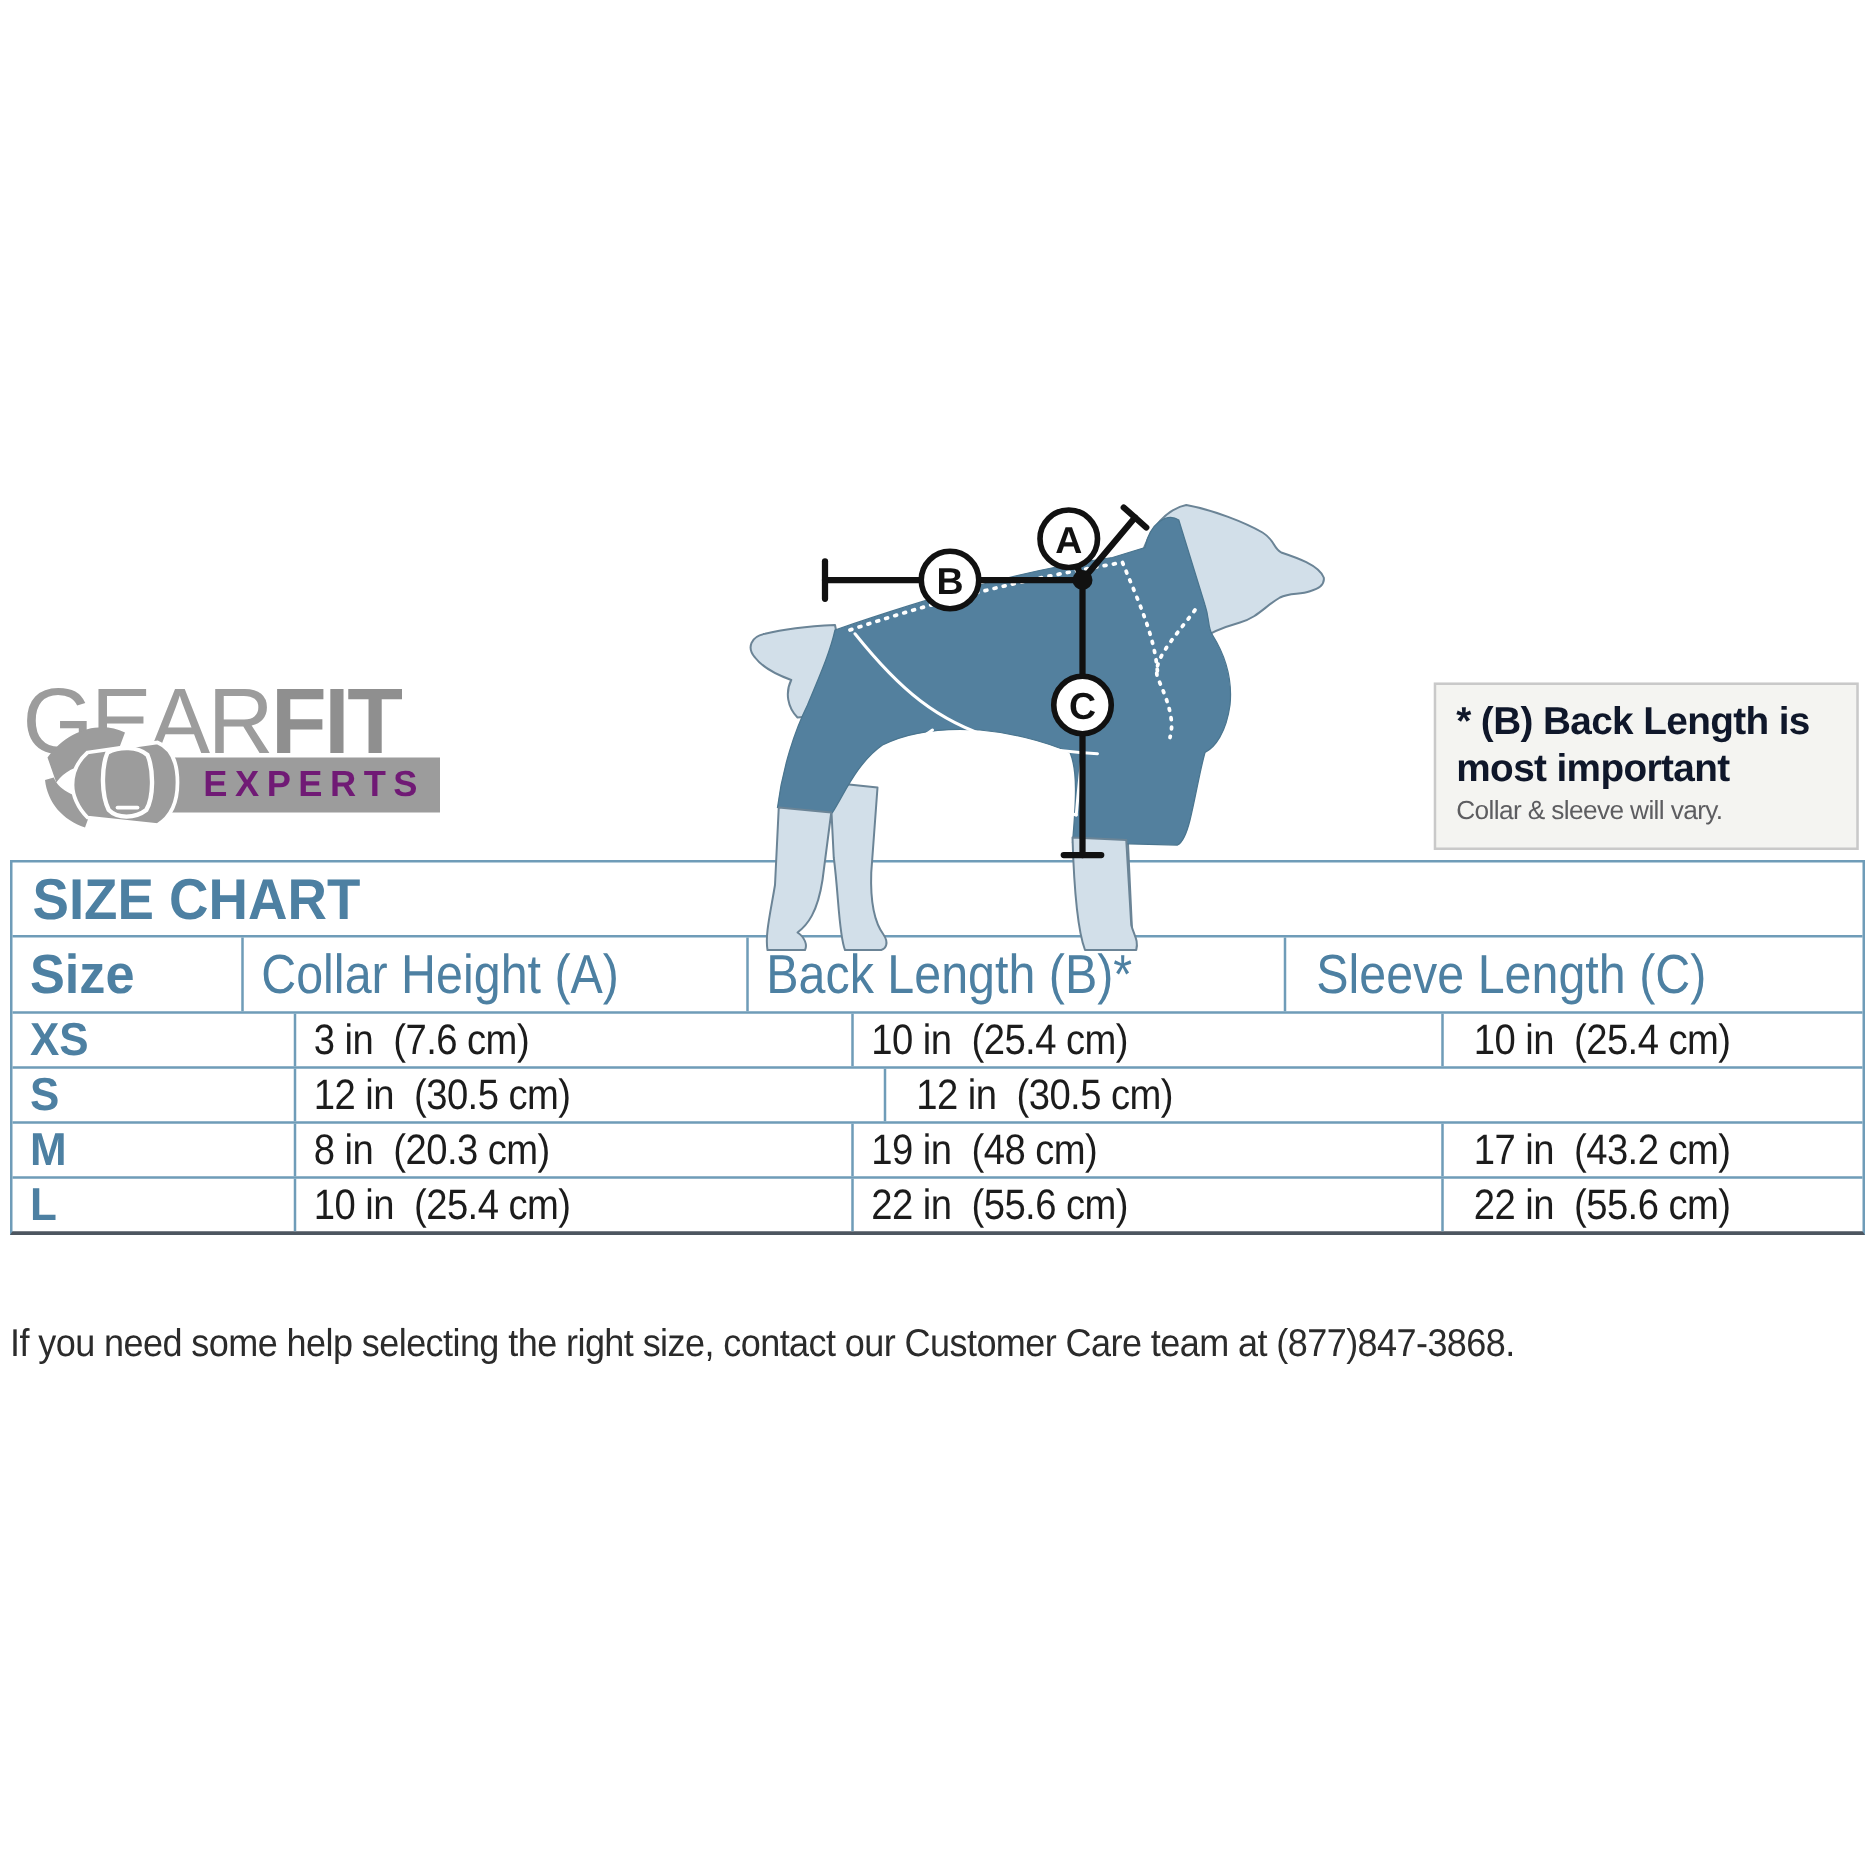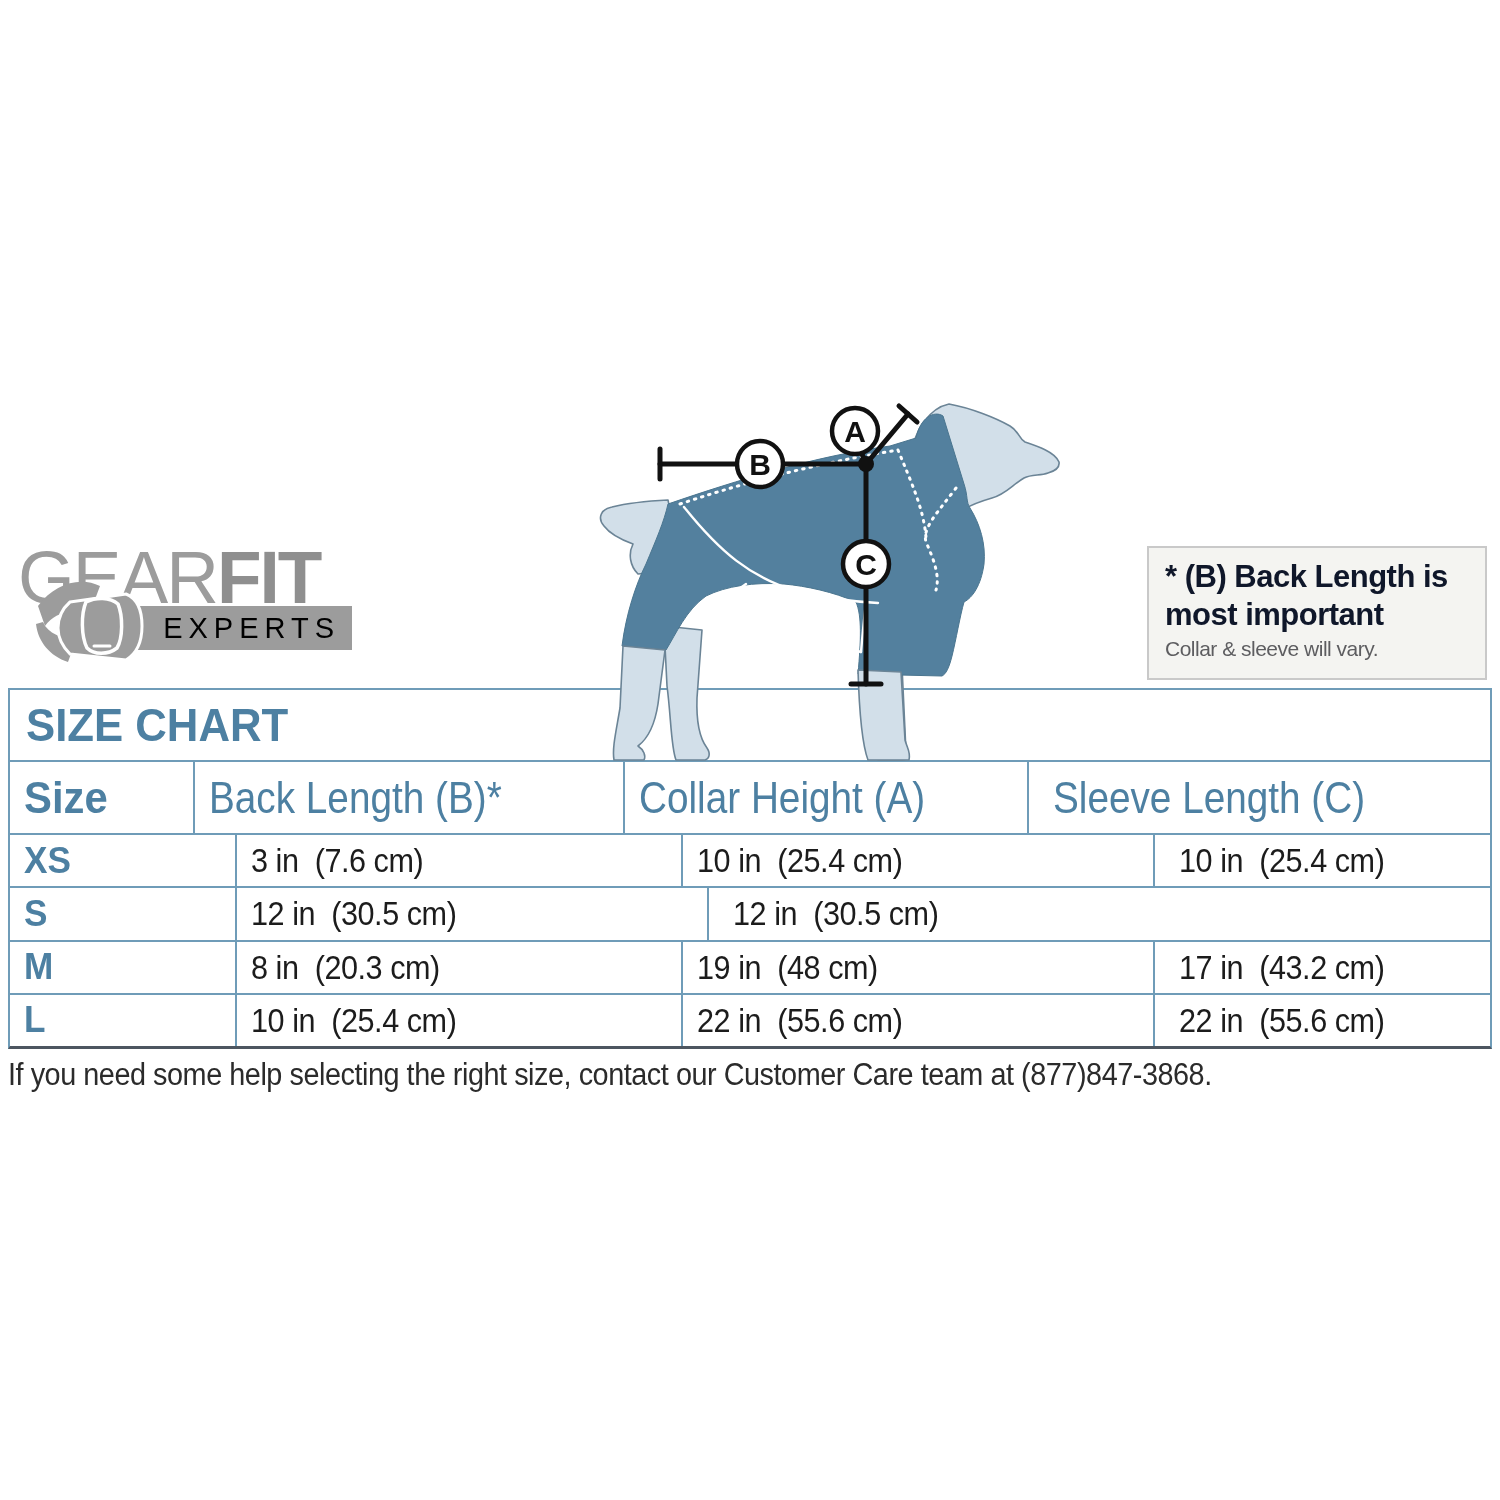--- a/index.html
+++ b/index.html
@@ -7,31 +7,31 @@
           font-family:"Liberation Sans",sans-serif;}
 
   
   .logo{position:absolute;left:18px;top:540px;width:340px;height:130px;}
   .logo-text{position:absolute;left:0;top:0;white-space:nowrap;font-size:73px;line-height:1;
              letter-spacing:-2px;transform:scaleY(1.02);transform-origin:left top;}
   .logo-gear{color:#9c9c9c;font-weight:400;}
   .logo-fit{color:#8f8f8f;font-weight:700;}
   .logo-banner{position:absolute;left:96px;top:66px;width:238px;height:44px;background:#9c9c9c;
                display:flex;align-items:center;justify-content:flex-end;padding-right:12px;box-sizing:border-box;}
-  .logo-banner span{color:#000000;font-weight:400;font-size:29px;letter-spacing:6px;}
+  .logo-banner span{color:#701a75;font-weight:700;font-size:29px;letter-spacing:6px;}
   .logo-mark{position:absolute;left:16px;top:36px;}
 
   
   .note-box{position:absolute;left:1147px;top:546px;width:340px;height:134px;background:#f4f4f1;
             border:2px solid #c9c9c9;box-sizing:border-box;padding:10px 14px 8px 16px;}
   .note-bold{font-size:31px;line-height:1.22;font-weight:700;color:#0f172a;letter-spacing:-0.5px;}
   .note-normal{font-size:21px;line-height:1.2;color:#5d5d60;letter-spacing:-0.5px;margin-top:2px;}
 
   
-  .size-table{position:absolute;left:8px;top:688px;width:1484px;height:361px;box-sizing:border-box;
+  .size-table{position:absolute;left:8px;top:688px;width:1484px;height:300px;box-sizing:border-box;
               border:2px solid #6f9cb8;border-bottom:3px solid #4d5660;background:transparent;
               display:flex;flex-direction:column;}
   .row-title{height:70px;display:flex;align-items:center;padding-left:16px;box-sizing:border-box;}
   .row-title span{font-size:46px;font-weight:700;color:#4d80a2;letter-spacing:0px;transform:scaleX(0.95);transform-origin:left;}
   .row-head{height:73px;display:flex;border-top:2px solid #6f9cb8;box-sizing:border-box;}
   .row-data{height:54px;display:flex;border-top:2px solid #6f9cb8;box-sizing:border-box;flex:1;gap:42px;}
   .col{box-sizing:border-box;display:flex;align-items:center;padding-left:14px;white-space:pre;overflow:hidden;}
   .col + .col{border-left:2px solid #6f9cb8;}
   .col-size{width:183px;}
   .col-collar{width:404px;}
@@ -72,22 +72,22 @@
     <div class="note-bold">* (B) Back Length is most important</div>
     <div class="note-normal">Collar &amp; sleeve will vary.</div>
   </div>
 
   <div class="size-table">
     <div class="row-title">
       <span>SIZE CHART</span>
     </div>
     <div class="row-head">
       <div class="col col-size"><span class="head-txt bold">Size</span></div>
+      <div class="col col-collar"><span class="head-txt">Collar Height (A)</span></div>
       <div class="col col-back"><span class="head-txt">Back Length (B)*</span></div>
-      <div class="col col-collar"><span class="head-txt">Collar Height (A)</span></div>
       <div class="col col-sleeve"><span class="head-txt">Sleeve Length (C)</span></div>
     </div>
 
     <div class="row-data">
       <div class="col col-size"><span class="cell-size">XS</span></div>
       <div class="col col-collar"><span class="cell-val">3 in  (7.6 cm)</span></div>
       <div class="col col-back"><span class="cell-val">10 in  (25.4 cm)</span></div>
       <div class="col col-sleeve"><span class="cell-val">10 in  (25.4 cm)</span></div>
     </div>
     <div class="row-data">

